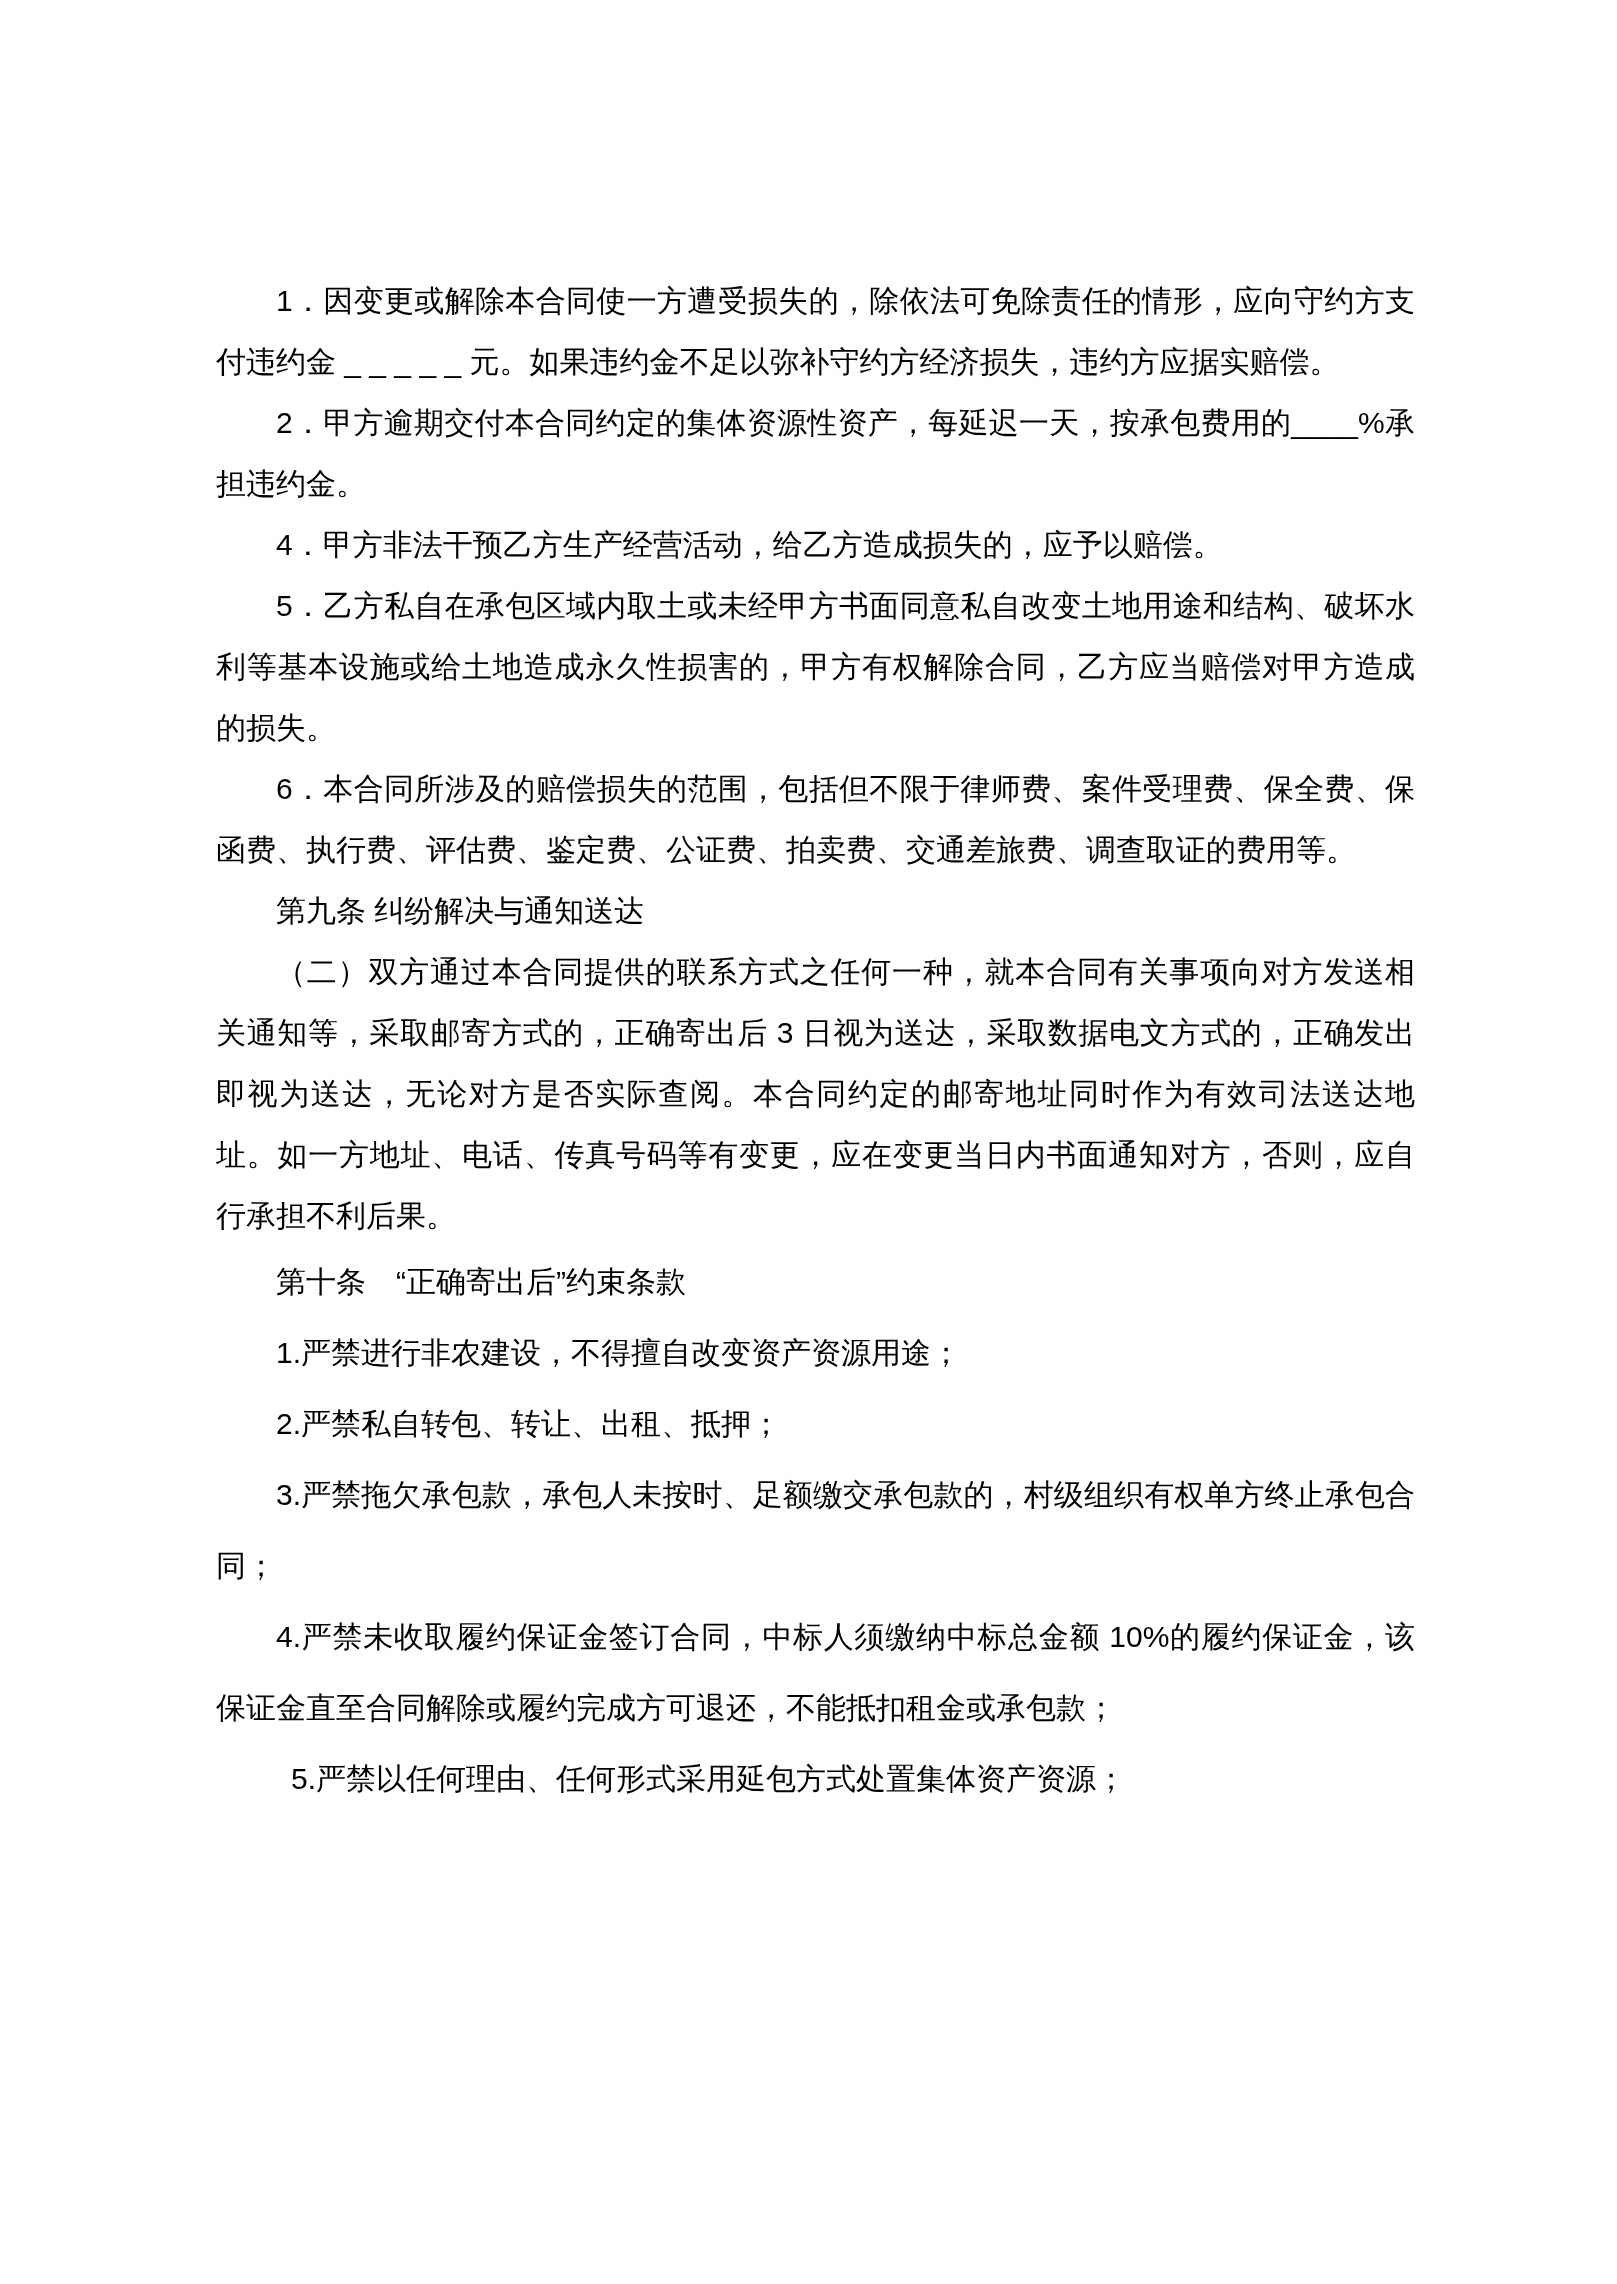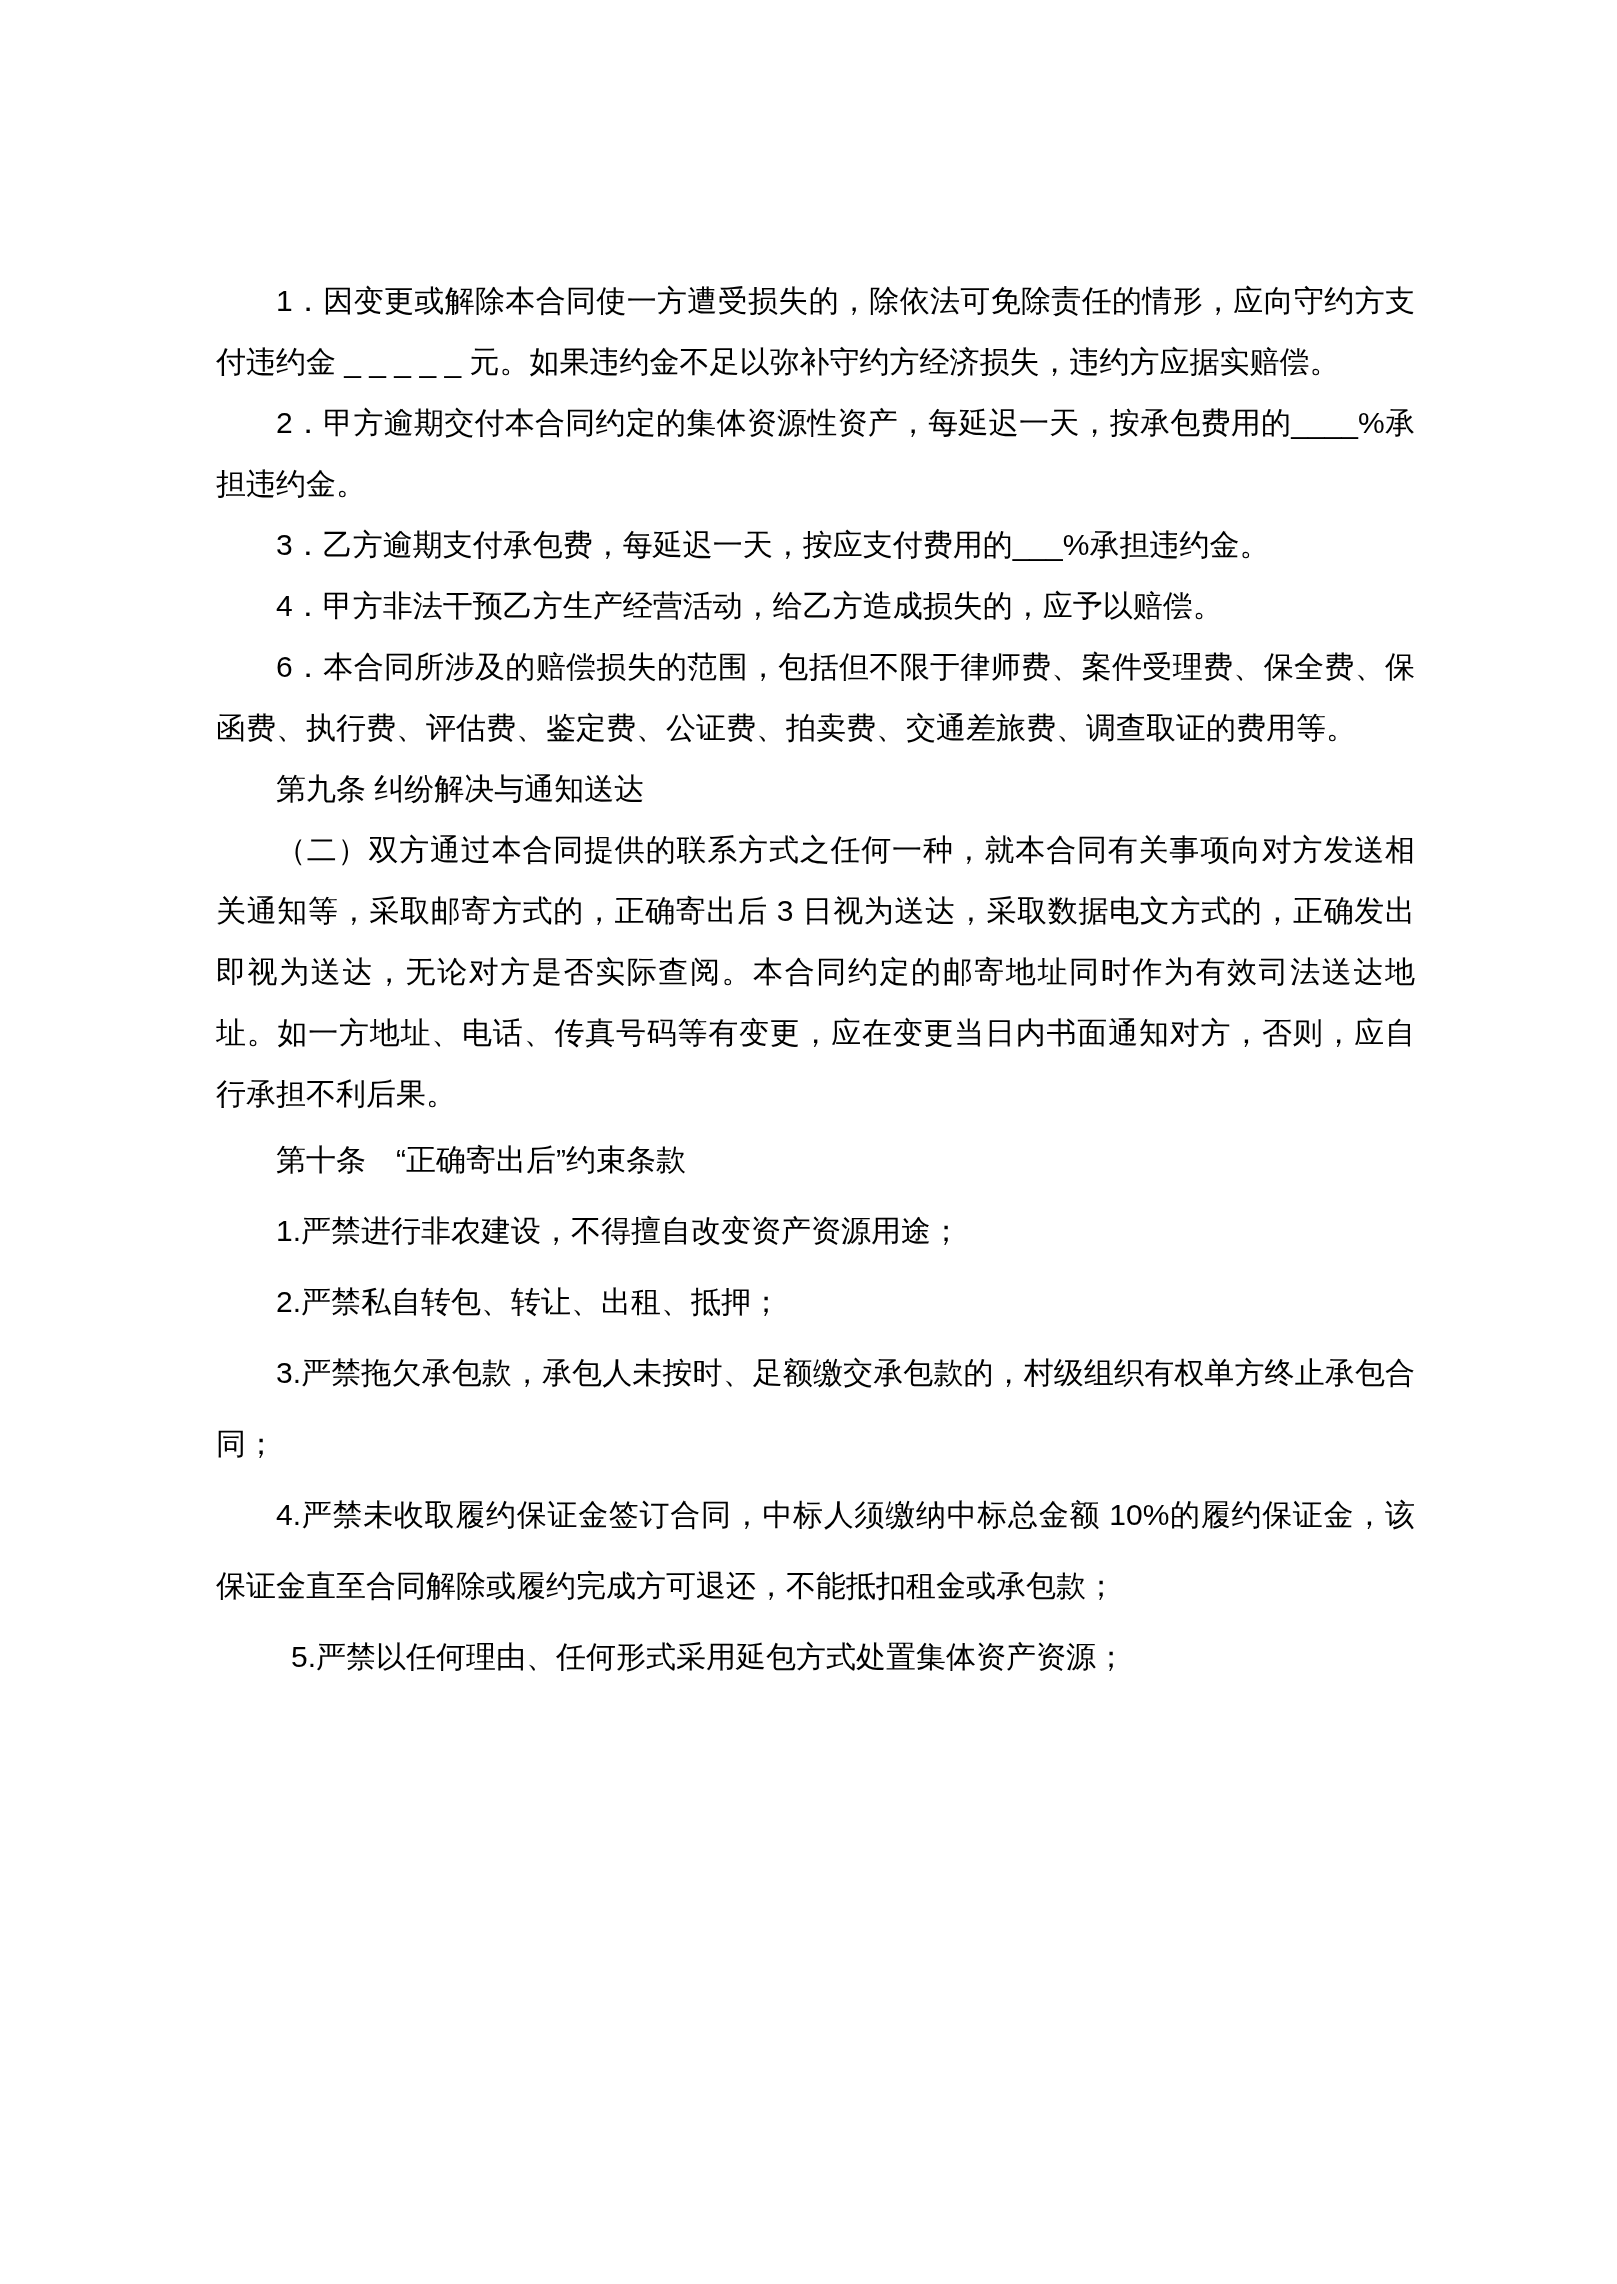--- a/index.html
+++ b/index.html
@@ -40,22 +40,22 @@
   }
 </style>
 </head>
 <body>
 
 <div class="page">
   <div class="content" id="content">
       <div class="section sec1">
         <p class="p-body">1．因变更或解除本合同使一方遭受损失的，除依法可免除责任的情形，应向守约方支付违约金 _ _ _ _ _ 元。如果违约金不足以弥补守约方经济损失，违约方应据实赔偿。</p>
         <p class="p-body">2．甲方逾期交付本合同约定的集体资源性资产，每延迟一天，按承包费用的____%承担违约金。</p>
-        <p class="p-body">3．乙方逾期支付承包费，每延迟一天，按应支付费用的___%承担违约金。</p>
         <p class="p-body">4．甲方非法干预乙方生产经营活动，给乙方造成损失的，应予以赔偿。</p>
+        <p class="p-body">5．乙方私自在承包区域内取土或未经甲方书面同意私自改变土地用途和结构、破坏水利等基本设施或给土地造成永久性损害的，甲方有权解除合同，乙方应当赔偿对甲方造成的损失。</p>
         <p class="p-body">6．本合同所涉及的赔偿损失的范围，包括但不限于律师费、案件受理费、保全费、保函费、执行费、评估费、鉴定费、公证费、拍卖费、交通差旅费、调查取证的费用等。</p>
         <p class="p-heading">第九条 纠纷解决与通知送达</p>
         <p class="p-body">（二）双方通过本合同提供的联系方式之任何一种，就本合同有关事项向对方发送相关通知等，采取邮寄方式的，正确寄出后 3 日视为送达，采取数据电文方式的，正确发出即视为送达，无论对方是否实际查阅。本合同约定的邮寄地址同时作为有效司法送达地址。如一方地址、电话、传真号码等有变更，应在变更当日内书面通知对方，否则，应自行承担不利后果。</p>
       </div>
       <div class="section sec2">
         <p class="p-heading">第十条　“正确寄出后”约束条款</p>
         <p class="p-body">1.严禁进行非农建设，不得擅自改变资产资源用途；</p>
         <p class="p-body">2.严禁私自转包、转让、出租、抵押；</p>
         <p class="p-body">3.严禁拖欠承包款，承包人未按时、足额缴交承包款的，村级组织有权单方终止承包合同；</p>
         <p class="p-body">4.严禁未收取履约保证金签订合同，中标人须缴纳中标总金额 10%的履约保证金，该保证金直至合同解除或履约完成方可退还，不能抵扣租金或承包款；</p>

